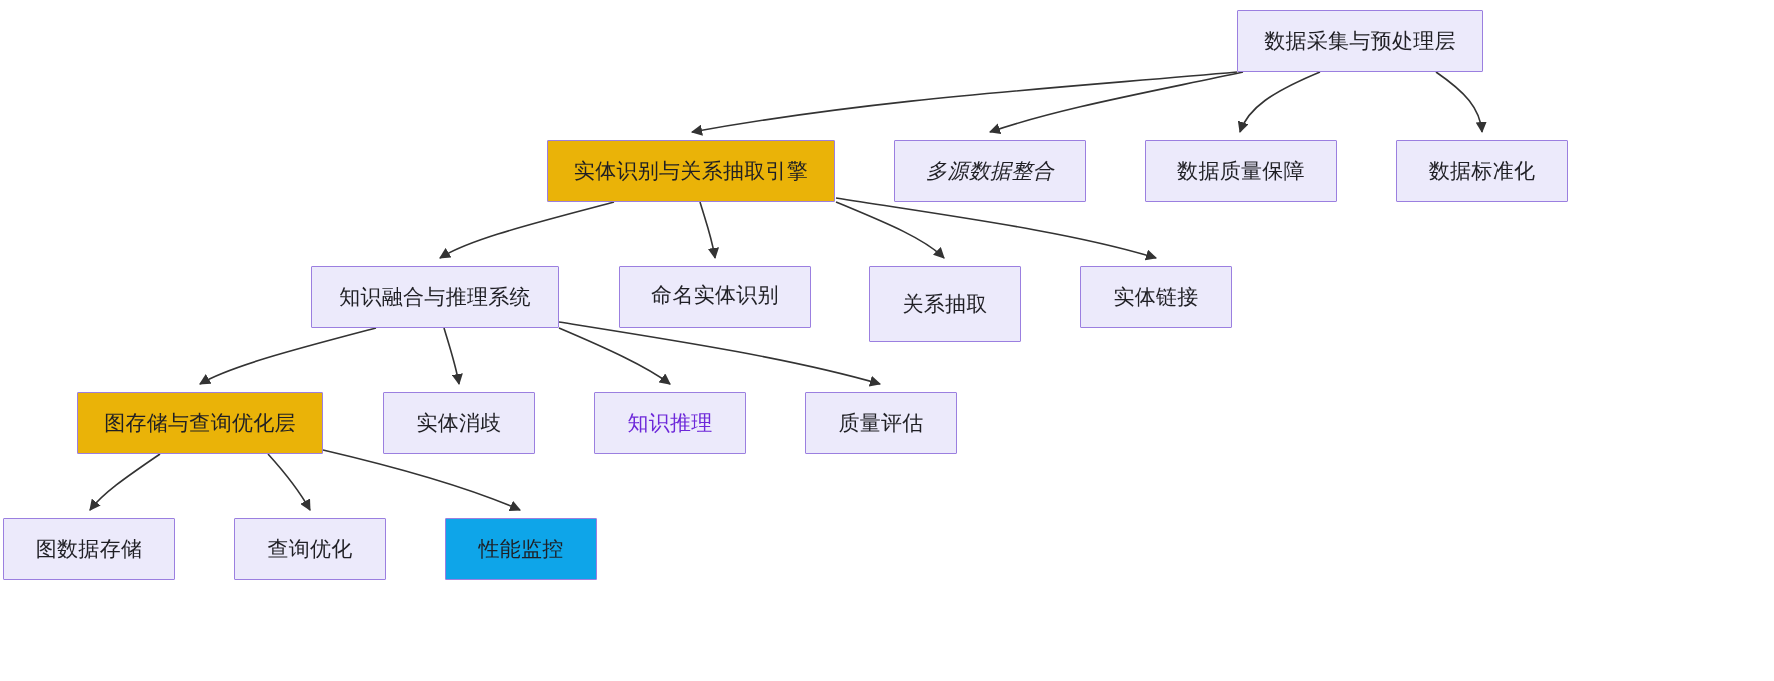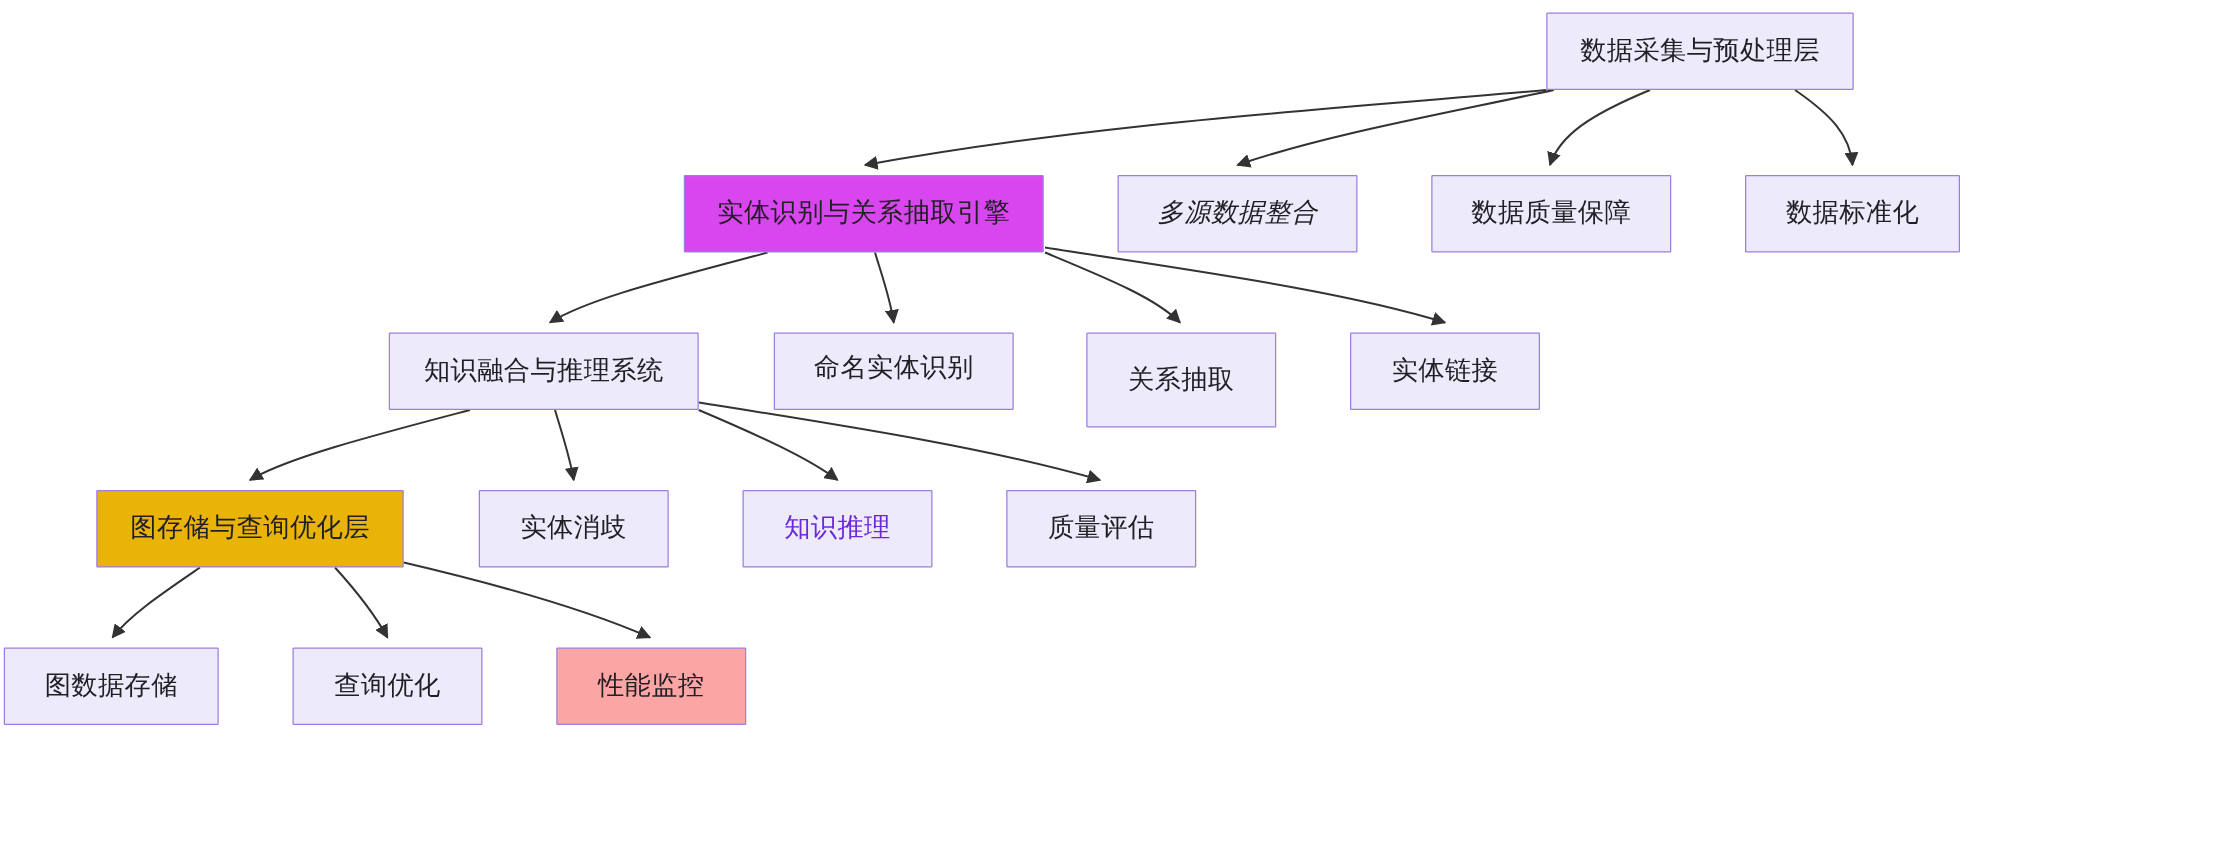--- a/index.html
+++ b/index.html
@@ -52,21 +52,21 @@
         <path d="M 559,322 C 672,340 790,358 880,384" fill="none" stroke="#333333" stroke-width="1.6" marker-end="url(#arrow)"></path>
         <path d="M 160,454 C 128,476 104,492 90,510" fill="none" stroke="#333333" stroke-width="1.6" marker-end="url(#arrow)"></path>
         <path d="M 268,454 C 288,476 300,492 310,510" fill="none" stroke="#333333" stroke-width="1.6" marker-end="url(#arrow)"></path>
         <path d="M 323,450 C 400,468 470,488 520,510" fill="none" stroke="#333333" stroke-width="1.6" marker-end="url(#arrow)"></path>
       </g>
   </svg>
   <div id="nodes">
       <div class="node" style="left: 1237px; top: 10px; width: 246px; height: 62px; background: rgb(236, 234, 251); border-color: rgb(155, 127, 224); color: rgb(31, 31, 36);">
         <span>数据采集与预处理层</span>
       </div>
-      <div class="node" style="left: 547px; top: 140px; width: 288px; height: 62px; background: #d946ef; border-color: rgb(155, 127, 224); color: rgb(31, 31, 36);">
+      <div class="node" style="left: 547px; top: 140px; width: 288px; height: 62px; background: #eab308; border-color: rgb(155, 127, 224); color: rgb(31, 31, 36);">
         <span>实体识别与关系抽取引擎</span>
       </div>
       <div class="node" style="left: 894px; top: 140px; width: 192px; height: 62px; background: rgb(236, 234, 251); border-color: rgb(155, 127, 224); color: rgb(31, 31, 36); font-style: italic;">
         <span>多源数据整合</span>
       </div>
       <div class="node" style="left: 1145px; top: 140px; width: 192px; height: 62px; background: rgb(236, 234, 251); border-color: rgb(155, 127, 224); color: rgb(31, 31, 36);">
         <span>数据质量保障</span>
       </div>
       <div class="node" style="left: 1396px; top: 140px; width: 172px; height: 62px; background: rgb(236, 234, 251); border-color: rgb(155, 127, 224); color: rgb(31, 31, 36); text-align: right;">
         <span>数据标准化</span>
@@ -94,17 +94,17 @@
       </div>
       <div class="node" style="left: 805px; top: 392px; width: 152px; height: 62px; background: rgb(236, 234, 251); border-color: rgb(155, 127, 224); color: rgb(31, 31, 36);">
         <span>质量评估</span>
       </div>
       <div class="node" style="left: 3px; top: 518px; width: 172px; height: 62px; background: rgb(236, 234, 251); border-color: rgb(155, 127, 224); color: rgb(31, 31, 36);">
         <span>图数据存储</span>
       </div>
       <div class="node" style="left: 234px; top: 518px; width: 152px; height: 62px; background: rgb(236, 234, 251); border-color: rgb(155, 127, 224); color: rgb(31, 31, 36);">
         <span>查询优化</span>
       </div>
-      <div class="node" style="left: 445px; top: 518px; width: 152px; height: 62px; background: #fca5a5; border-color: rgb(155, 127, 224); color: rgb(31, 31, 36);">
+      <div class="node" style="left: 445px; top: 518px; width: 152px; height: 62px; background: #0ea5e9; border-color: rgb(155, 127, 224); color: rgb(31, 31, 36);">
         <span>性能监控</span>
       </div>
     </div>
 </div>
 
 </body></html>

